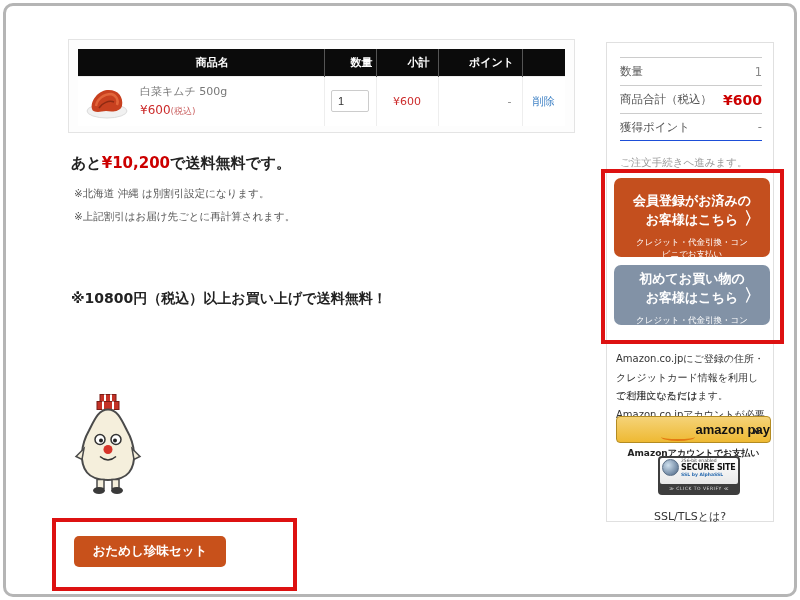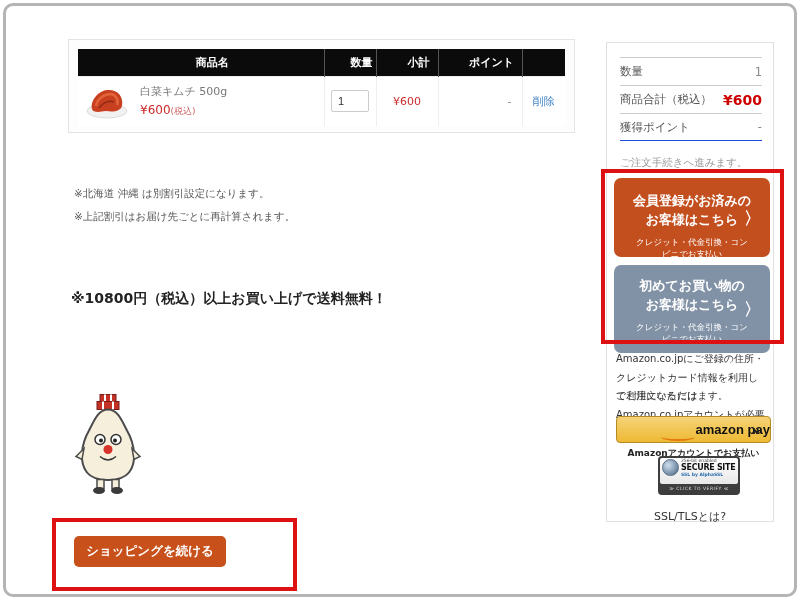--- a/index.html
+++ b/index.html
@@ -95,21 +95,21 @@
   .sum-row:last-child { border-bottom: 1px solid #1d4ed8; }
   .sum-val { color: #888; }
   .sum-val.total { color: #cc0000; font-weight: bold; font-size: 14px; }
   .proceed-note { position: absolute; left: 13px; top: 113px; font-size: 10.5px; color: #999; }
 
   .side-btn {
     left: 608px; width: 156px; border: none; border-radius: 7px; cursor: pointer;
     color: #fff; text-align: center; padding-top: 14px;
   }
   .btn-member { top: 172px; height: 79px; background: #c44f1e; }
-  .btn-first { top: 259px; height: 88px; background: #8292a6; padding-top: 5px; font-family: Liberation Serif, serif; }
+  .btn-first { top: 259px; height: 60px; background: #8292a6; padding-top: 5px; font-family: Liberation Serif, serif; }
   .side-btn .t { font-size: 13px; font-weight: bold; line-height: 1.45; }
   .side-btn .s { font-size: 8.5px; margin-top: 6px; line-height: 1.5; padding: 0 18px; }
   .side-btn .chev {
     position: absolute; right: 9px; top: 50%; transform: translateY(-50%);
     font-size: 17px; font-weight: bold; color: #fff;
   }
 
   .amazon-desc { left: 610px; width: 150px; font-size: 10px; color: #333; line-height: 1.85; }
   .amz-d1 { top: 344px; } .amz-d2 { top: 381px; }
   .amazon-pay-btn {
@@ -183,20 +183,21 @@
         </td>
         <td><input class="qty-input" type="text" value="1" style=""></td>
         <td class="subtotal">¥600</td>
         <td class="points-cell">-</td>
         <td><a class="delete-link">削除</a></td>
       </tr>
     </tbody>
       </table>
   </div>
 
+  <div class="abs headline"><span>あと</span><span class="amt">¥10,200</span><span>で送料無料です。</span></div>
   <div class="abs note note1">※北海道 沖縄 は別割引設定になります。</div>
   <div class="abs note note2">※上記割引はお届け先ごとに再計算されます。</div>
   <div class="abs free-note">※10800円（税込）以上お買い上げで送料無料！</div>
 
   <svg class="abs mascot" viewBox="0 0 80 105">
     <rect x="32" y="2" width="16" height="7" fill="#c43227" stroke="#7a1d16" stroke-width="1"></rect>
     <line x1="37" y1="2" x2="37" y2="9" stroke="#fff" stroke-width="2"></line>
     <line x1="43" y1="2" x2="43" y2="9" stroke="#fff" stroke-width="2"></line>
     <rect x="29" y="9" width="22" height="8" fill="#c43227" stroke="#7a1d16" stroke-width="1"></rect>
     <line x1="35" y1="9" x2="35" y2="17" stroke="#fff" stroke-width="2"></line>
@@ -209,21 +210,21 @@
     <circle cx="33" cy="48" r="2" fill="#222"></circle>
     <circle cx="47" cy="48" r="2" fill="#222"></circle>
     <circle cx="40" cy="57" r="4.5" fill="#d6342a"></circle>
     <path d="M32,64 Q40,71 48,64" fill="none" stroke="#333" stroke-width="1.5"></path>
     <rect x="29" y="87" width="7" height="9" fill="#f5efdc" stroke="#4a4a4a" stroke-width="1.5"></rect>
     <rect x="44" y="87" width="7" height="9" fill="#f5efdc" stroke="#4a4a4a" stroke-width="1.5"></rect>
     <ellipse cx="31" cy="98" rx="6" ry="3.5" fill="#3a3a3a"></ellipse>
     <ellipse cx="49" cy="98" rx="6" ry="3.5" fill="#3a3a3a"></ellipse>
   </svg>
 
-  <button class="abs continue-btn">ショッピングを続ける</button>
+  <button class="abs continue-btn">おためし珍味セット</button>
 
   <div class="abs sidebar">
     <div class="sum-table">
       <div class="sum-row">
         <span>数量</span>
         <span class="sum-val">1</span>
       </div>
       <div class="sum-row">
         <span>商品合計（税込）</span>
         <span class="sum-val total">¥600</span>

